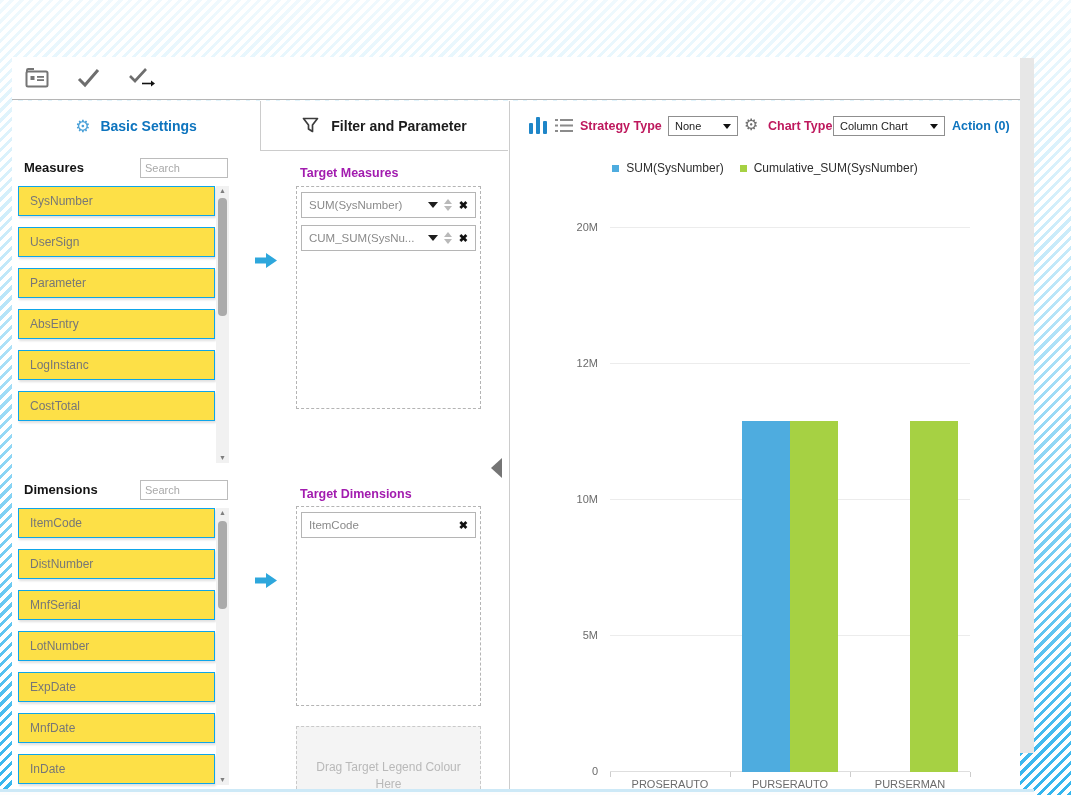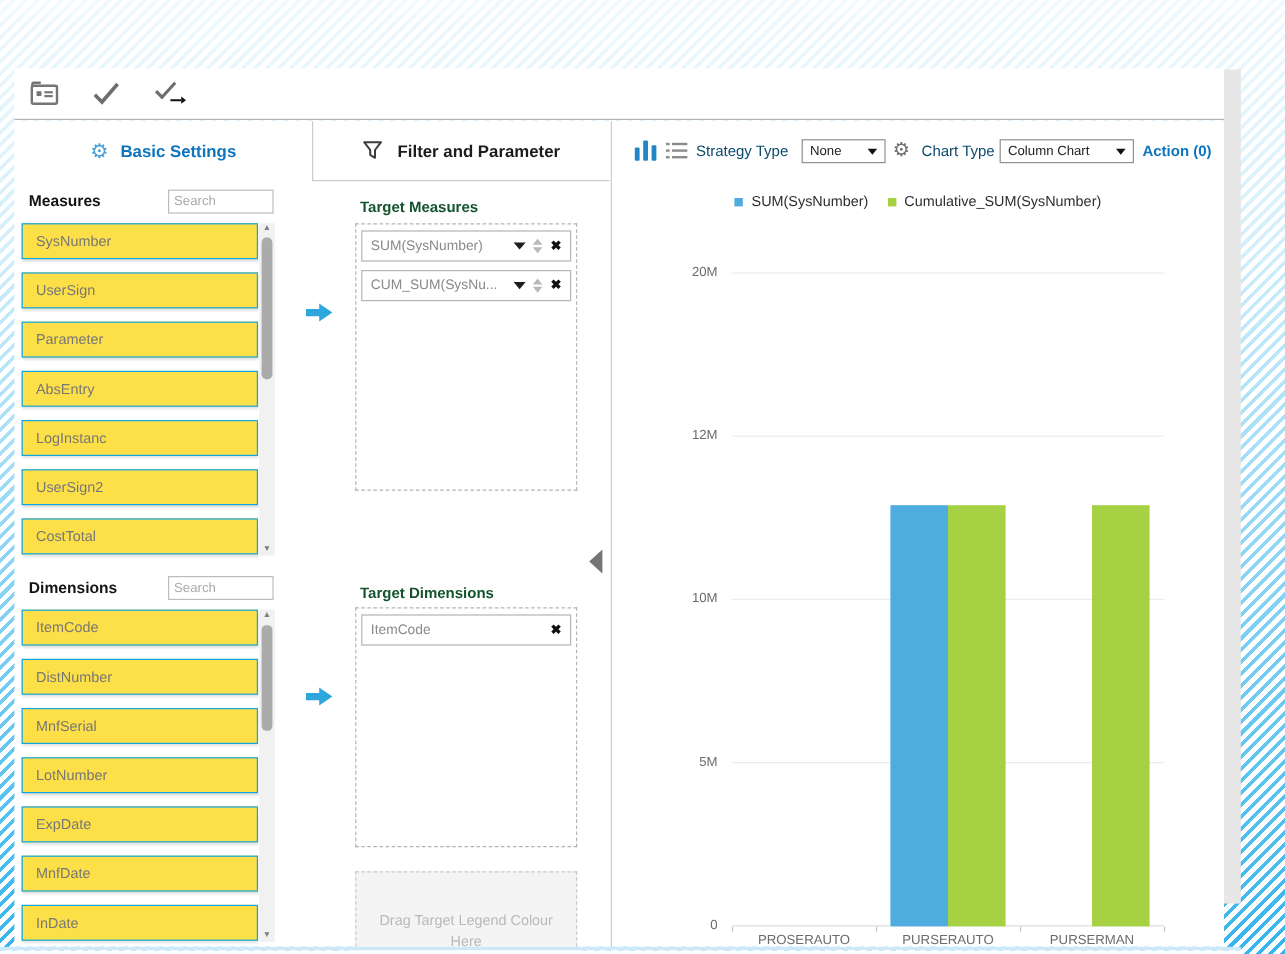--- a/index.html
+++ b/index.html
@@ -31,39 +31,39 @@
   .vscroll{position:absolute;width:13px;background:#f1f1f1;}
   .vscroll .arr{position:absolute;left:0;width:13px;height:10px;font-size:7px;color:#7e7e7e;text-align:center;line-height:10px;cursor:pointer;}
   .vscroll .thumb{position:absolute;left:2px;width:9px;background:#ababab;border-radius:4px;cursor:pointer;}
 
   .flow-arrow{position:absolute;width:22px;height:17px;}
 
   
   .middle-panel{position:absolute;left:248px;top:0;width:249px;height:688px;}
   .fp-header{position:absolute;left:0;top:0;width:248px;height:50px;border-left:1px solid #ccc;border-bottom:1px solid #ccc;display:flex;align-items:center;justify-content:center;gap:12px;box-sizing:border-box;}
   .fp-header .lbl{font-size:14px;font-weight:bold;color:#1c1c1c;}
-  .mid-label{position:absolute;left:40px;font-size:12.5px;font-weight:bold;color:#14532d;}
+  .mid-label{position:absolute;left:40px;font-size:12.5px;font-weight:bold;color:#a21caf;}
   .dashed-box{position:absolute;left:36px;width:185px;border:1px dashed #b4b4b4;box-sizing:border-box;padding:5px 4px;}
   .drow{height:26px;border:1px solid #b5b5b5;background:#fff;display:flex;align-items:center;margin-bottom:7px;padding:0 7px;box-sizing:border-box;cursor:grab;}
   .drow .txt{flex:1;font-size:11.5px;color:#8a8a8a;white-space:nowrap;overflow:hidden;}
   .caret-down{width:0;height:0;border-left:5px solid transparent;border-right:5px solid transparent;border-top:6px solid #1d1d1d;margin:0 6px 0 2px;cursor:pointer;}
   .updown{display:flex;flex-direction:column;gap:2px;margin-right:7px;cursor:pointer;}
   .updown .u{width:0;height:0;border-left:4px solid transparent;border-right:4px solid transparent;border-bottom:5px solid #b9b9b9;}
   .updown .d{width:0;height:0;border-left:4px solid transparent;border-right:4px solid transparent;border-top:5px solid #b9b9b9;}
   .xicon{font-size:11px;font-weight:bold;color:#111;cursor:pointer;line-height:1;}
   .legend-drop{position:absolute;left:36px;width:185px;height:68px;background:#f4f4f4;border:1px dashed #c9c9c9;box-sizing:border-box;display:flex;align-items:flex-end;justify-content:center;text-align:center;}
   .legend-drop span{font-size:12px;color:#b9b9b9;width:150px;line-height:17px;}
   .collapse-handle{position:absolute;left:231px;top:357px;width:0;height:0;border-top:10px solid transparent;border-bottom:10px solid transparent;border-right:11px solid #757575;cursor:pointer;}
 
   
   .chart-panel{position:absolute;left:497px;top:0;width:511px;height:688px;border-left:1px solid #ccc;box-sizing:border-box;}
   .cicon-bars{position:absolute;left:19px;top:15px;width:22px;height:18px;display:flex;align-items:flex-end;gap:3px;cursor:pointer;}
   .cicon-bars i{display:block;width:4px;background:#1f86c8;border-radius:1px;}
   .cicon-list{position:absolute;left:45px;top:17px;cursor:pointer;}
-  .ctrl-label{position:absolute;top:18px;font-size:12.5px;font-weight:normal;color:#0c4a6e;}
+  .ctrl-label{position:absolute;top:18px;font-size:12.5px;font-weight:bold;color:#be185d;}
   .selectbox{position:absolute;top:15px;height:20px;border:1px solid #8f8f8f;background:#fff;display:flex;align-items:center;box-sizing:border-box;padding:0 6px;cursor:pointer;gap:12px;}
   .selectbox .val{flex:1;font-size:11px;color:#222;white-space:nowrap;overflow:hidden;}
   .selectbox .tri{width:0;height:0;border-left:4px solid transparent;border-right:4px solid transparent;border-top:5px solid #111;margin-left:5px;}
   .chart-gear{position:absolute;left:234px;top:14px;font-size:16px;color:#6f6f6f;cursor:pointer;}
   .action-link{position:absolute;left:442px;top:18px;font-size:12.5px;font-weight:bold;color:#0d74be;cursor:pointer;}
   .chart-legend{position:absolute;left:0;top:60px;width:100%;display:flex;justify-content:center;gap:16px;}
   .legend-item{display:flex;align-items:center;gap:7px;cursor:pointer;}
   .legend-item .sw{width:7px;height:7px;}
   .legend-item .nm{font-size:12px;color:#2e2e2e;}
   .plot{position:absolute;left:100px;top:127px;width:360px;height:544px;}
@@ -117,21 +117,20 @@
 
       <div class="sec-label" style="top:59px">Measures</div>
       <input class="search-input" style="top: 57px;" placeholder="Search">
 
       <div class="litems" style="top:85px">
         <div class="litem">SysNumber</div>
         <div class="litem">UserSign</div>
         <div class="litem">Parameter</div>
         <div class="litem">AbsEntry</div>
         <div class="litem">LogInstanc</div>
-        <div class="litem">UserSign2</div>
         <div class="litem">CostTotal</div>
       </div>
       <div class="vscroll" style="left:204px;top:85px;height:277px">
         <div class="arr" style="top:0">▲</div>
         <div class="thumb" style="top:12px;height:118px"></div>
         <div class="arr" style="bottom:0">▼</div>
       </div>
 
       <div class="sec-label" style="top:381px">Dimensions</div>
       <input class="search-input" style="top: 379px;" placeholder="Search">

